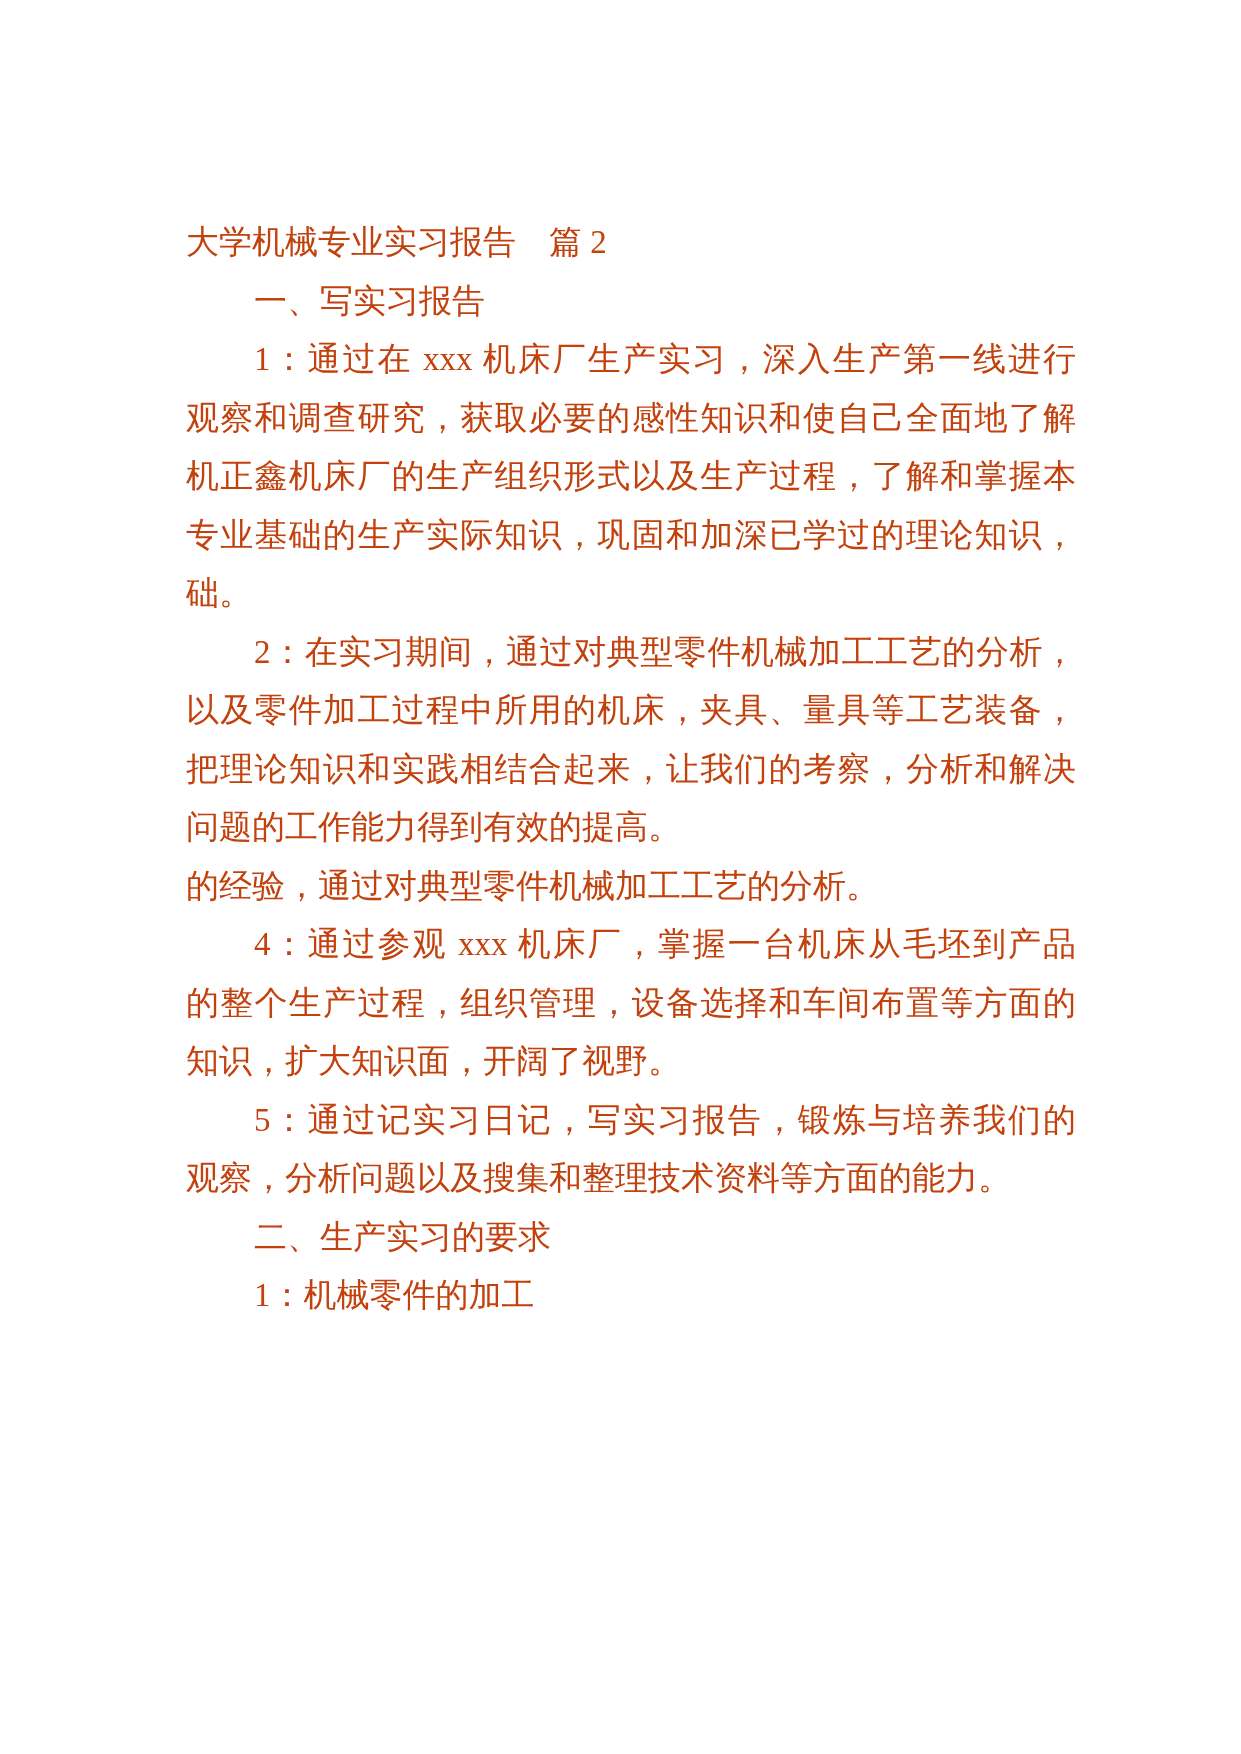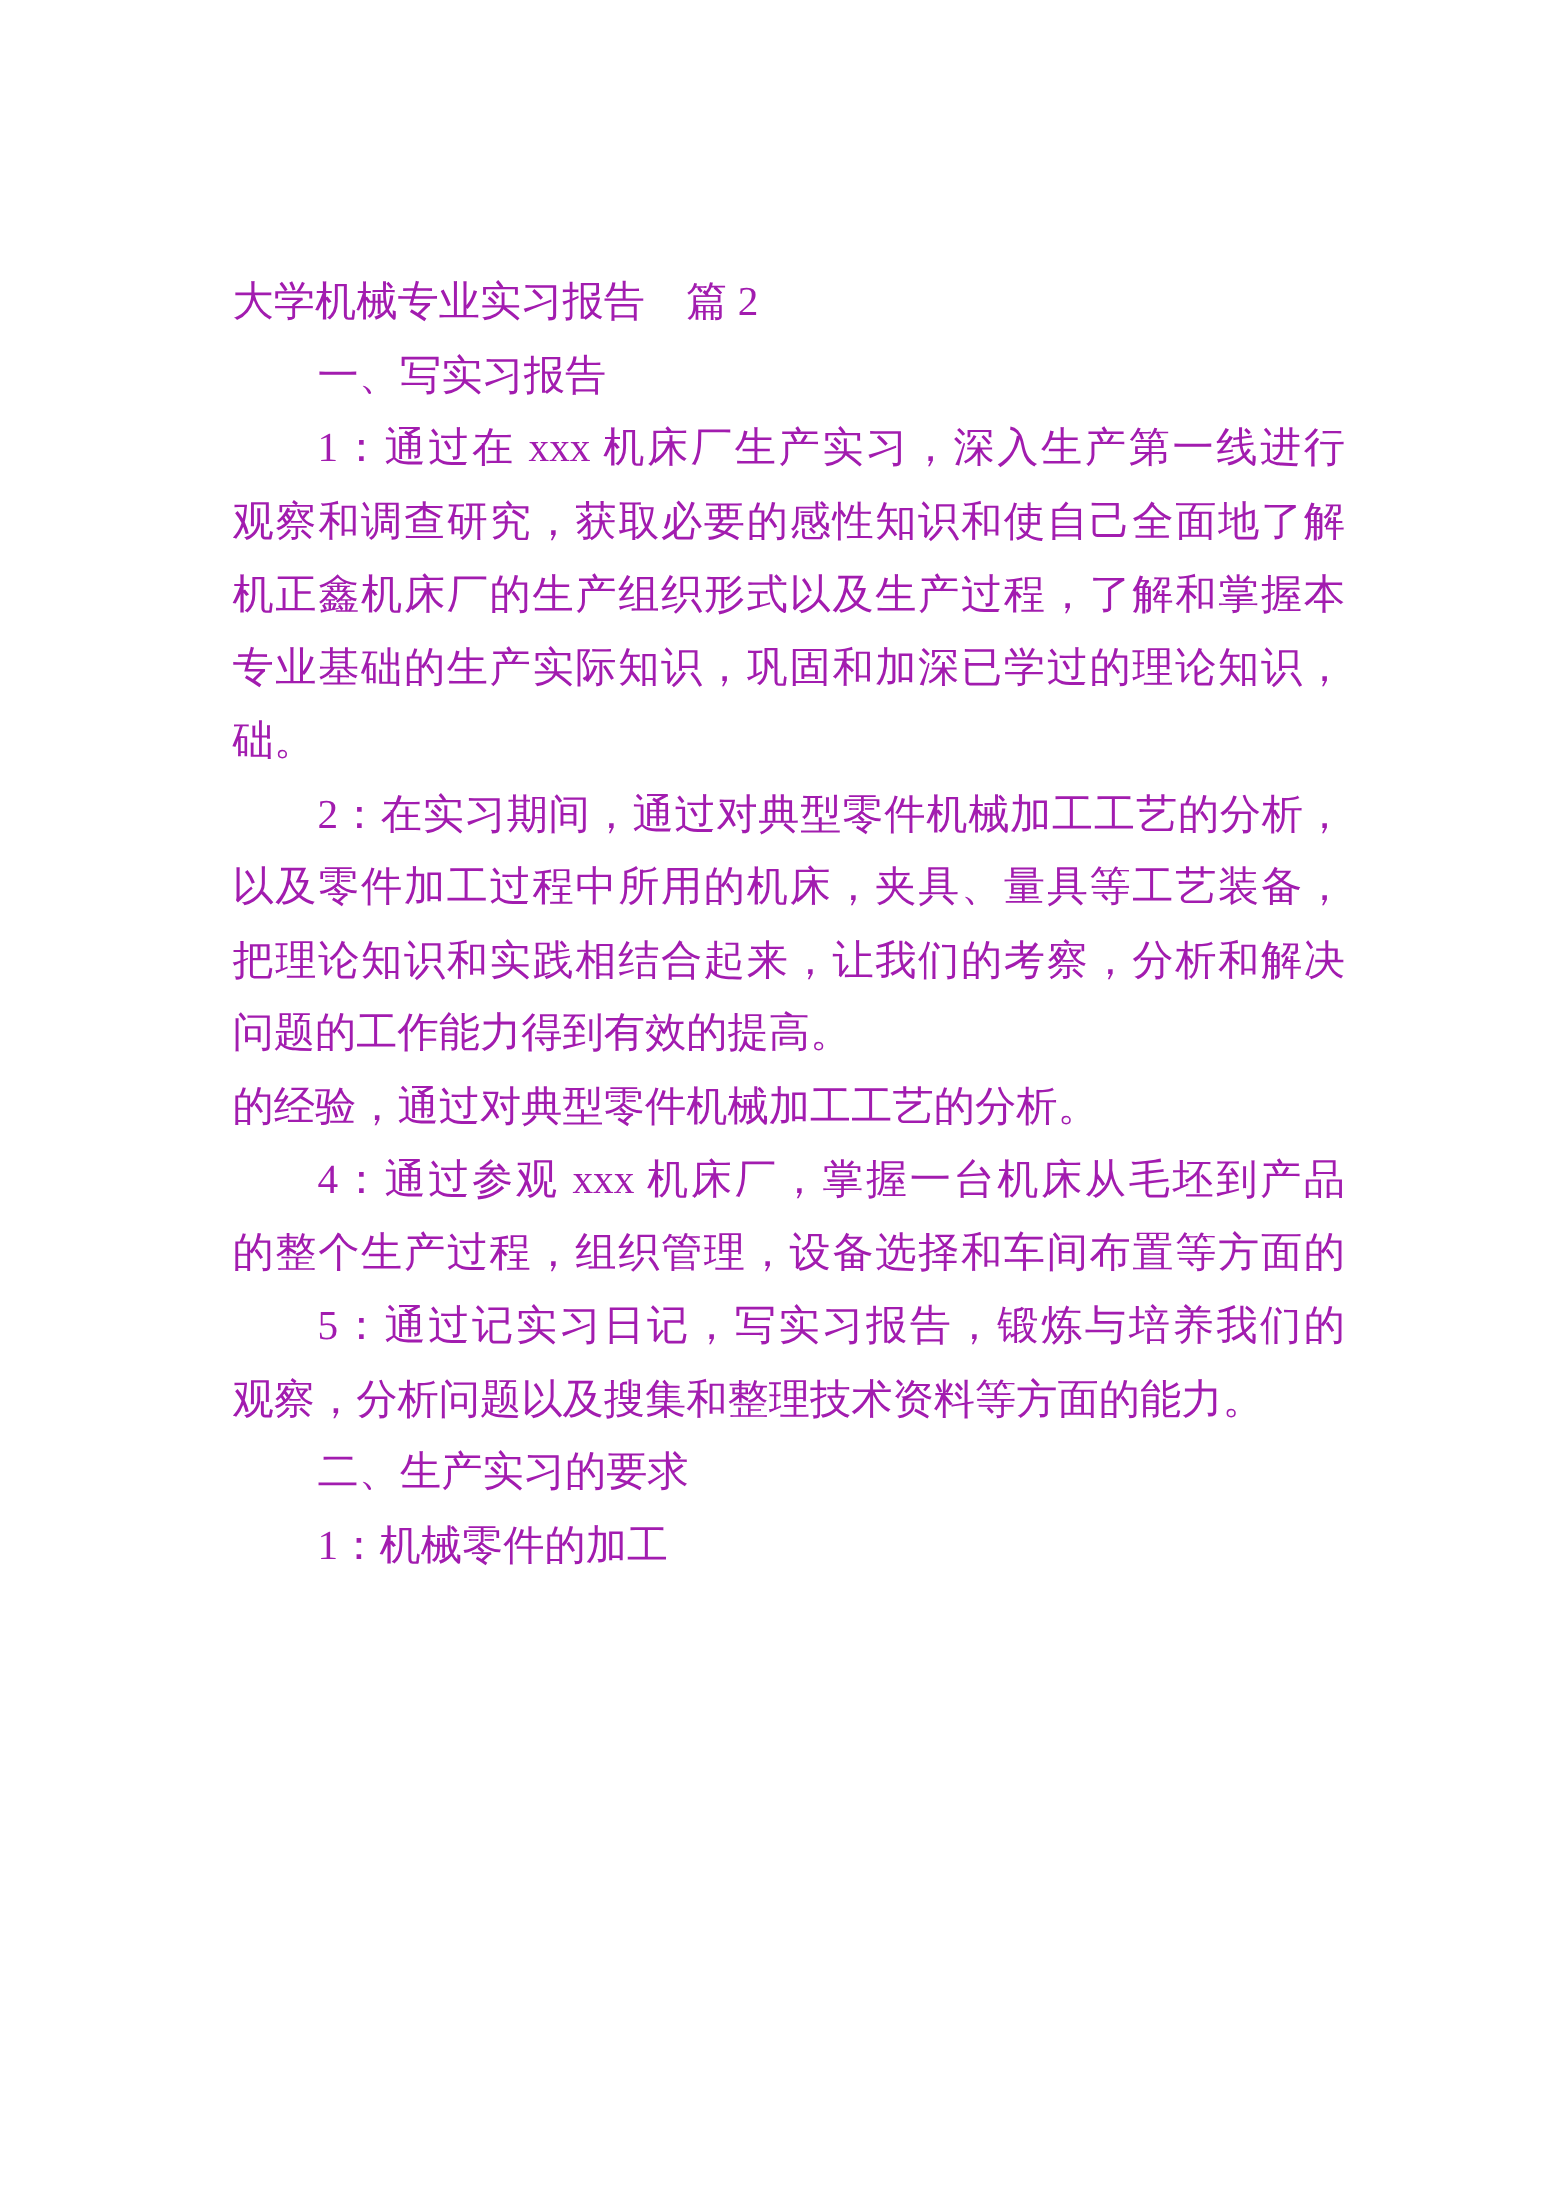--- a/index.html
+++ b/index.html
@@ -33,34 +33,35 @@
   }
   
   .line.fill {
     text-align: justify;
     text-align-last: justify;
   }
 </style>
 </head>
 <body>
 
-<div class="page" style="background: rgb(255, 255, 255); color: #a21caf;">
+<div class="page" style="background: rgb(255, 255, 255); color: #c2410c;">
   <div class="doc-body">
       <div class="line">大学机械专业实习报告　篇 2</div>
       <div class="line indent">一、写实习报告</div>
       <div class="line indent fill">1：通过在 xxx 机床厂生产实习，深入生产第一线进行</div>
       <div class="line fill">观察和调查研究，获取必要的感性知识和使自己全面地了解</div>
       <div class="line fill">机正鑫机床厂的生产组织形式以及生产过程，了解和掌握本</div>
       <div class="line fill">专业基础的生产实际知识，巩固和加深已学过的理论知识，</div>
       <div class="line">础。</div>
       <div class="line indent fill">2：在实习期间，通过对典型零件机械加工工艺的分析，</div>
       <div class="line fill">以及零件加工过程中所用的机床，夹具、量具等工艺装备，</div>
       <div class="line fill">把理论知识和实践相结合起来，让我们的考察，分析和解决</div>
       <div class="line">问题的工作能力得到有效的提高。</div>
       <div class="line">的经验，通过对典型零件机械加工工艺的分析。</div>
       <div class="line indent fill">4：通过参观 xxx 机床厂，掌握一台机床从毛坯到产品</div>
       <div class="line fill">的整个生产过程，组织管理，设备选择和车间布置等方面的</div>
+      <div class="line">知识，扩大知识面，开阔了视野。</div>
       <div class="line indent fill">5：通过记实习日记，写实习报告，锻炼与培养我们的</div>
       <div class="line">观察，分析问题以及搜集和整理技术资料等方面的能力。</div>
       <div class="line indent">二、生产实习的要求</div>
       <div class="line indent">1：机械零件的加工</div>
     </div>
 </div>
 
 </body></html>

